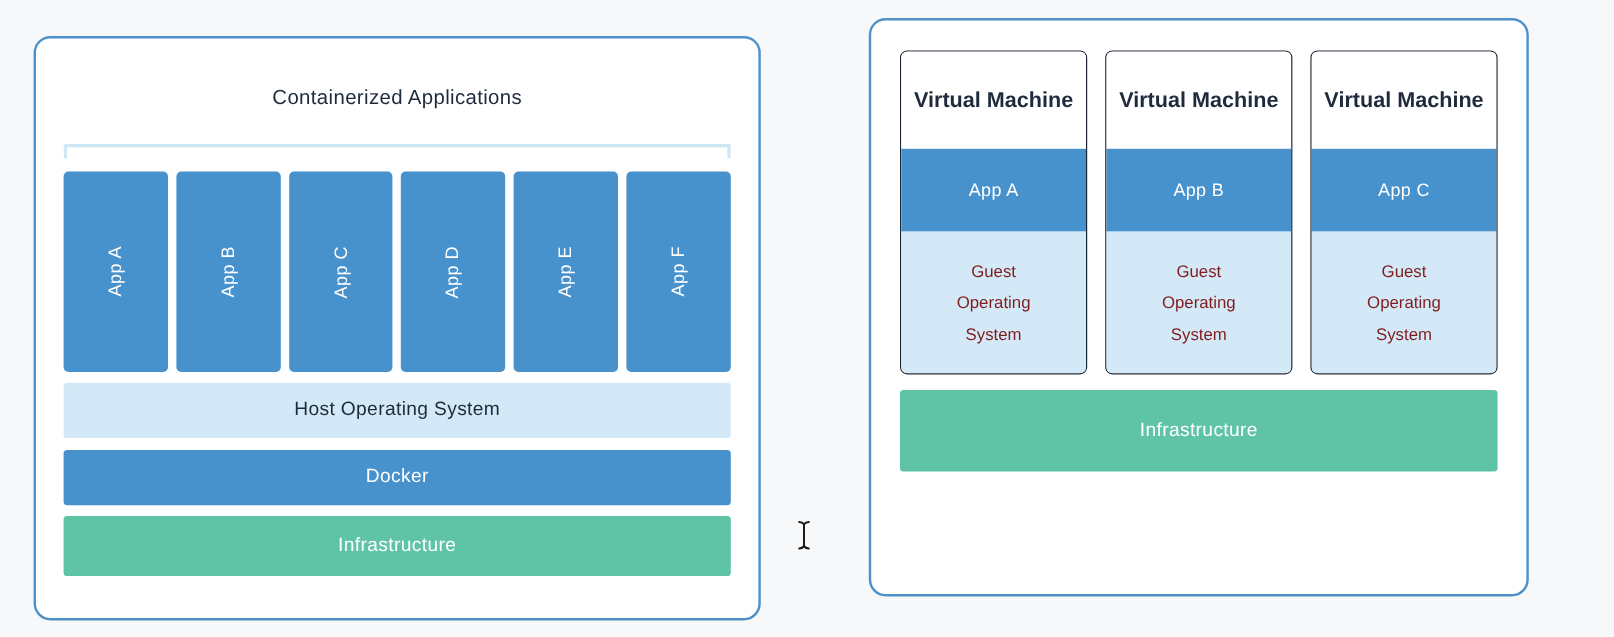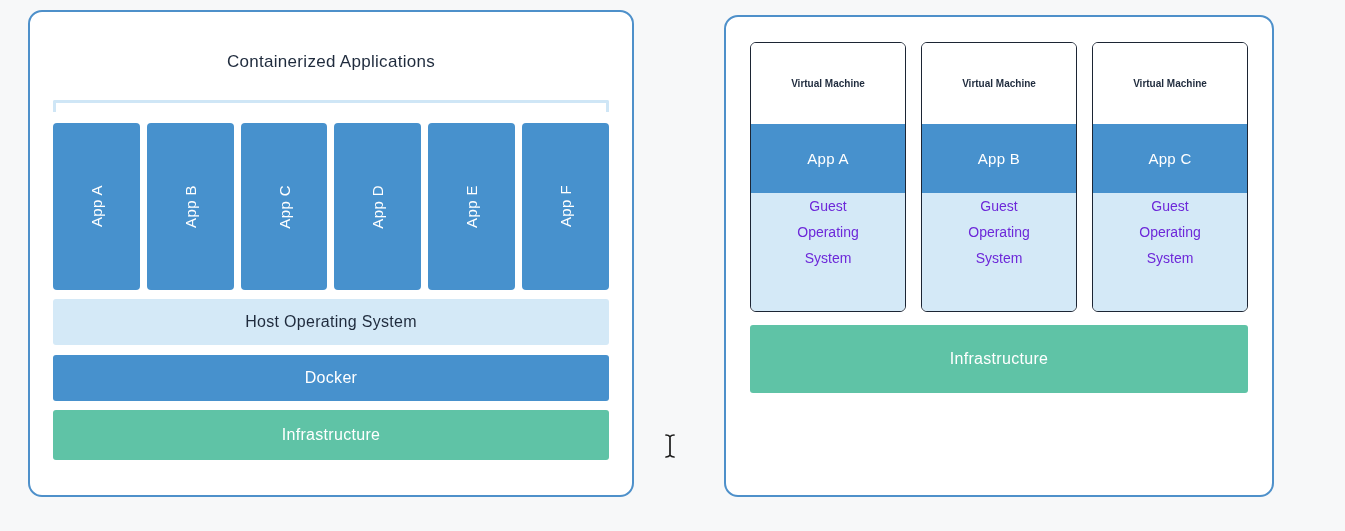--- a/index.html
+++ b/index.html
@@ -17,21 +17,21 @@
   }
   .panel {
     position: absolute;
     background: #ffffff;
     border: 2px solid #4e90ca;
     border-radius: 14px;
     box-sizing: border-box;
   }
   .panel.left {
     left: 28px;
-    top: 10px;
+    top: 30px;
     width: 606px;
     height: 487px;
     padding: 0 23px;
   }
   .panel.right {
     left: 724px;
     top: 15px;
     width: 550px;
     height: 482px;
     padding: 0 24px;
@@ -105,41 +105,41 @@
     display: flex;
     flex-direction: column;
     background: #ffffff;
     box-sizing: border-box;
   }
   .vm-header {
     height: 81px;
     display: flex;
     align-items: center;
     justify-content: center;
-    font-size: 10px;
+    font-size: 18px;
     font-weight: 700;
     color: #1f2b3d;
     background: #ffffff;
   }
   .vm-app {
     height: 69px;
     background: #4791cd;
     color: #ffffff;
     display: flex;
     align-items: center;
     justify-content: center;
     font-size: 15px;
     letter-spacing: 0.3px;
   }
   .vm-os {
     flex: 1 1 auto;
     background: #d4e9f7;
-    color: #6d28d9;
-    display: flex;
-    align-items: flex-start;
+    color: #7f1d1d;
+    display: flex;
+    align-items: center;
     justify-content: center;
     text-align: center;
     font-size: 14px;
     line-height: 26px;
   }
   .vm-os span {
     display: block;
     max-width: 82px;
   }
   .bar.hypervisor { margin-top: 12px; height: 70px; }

